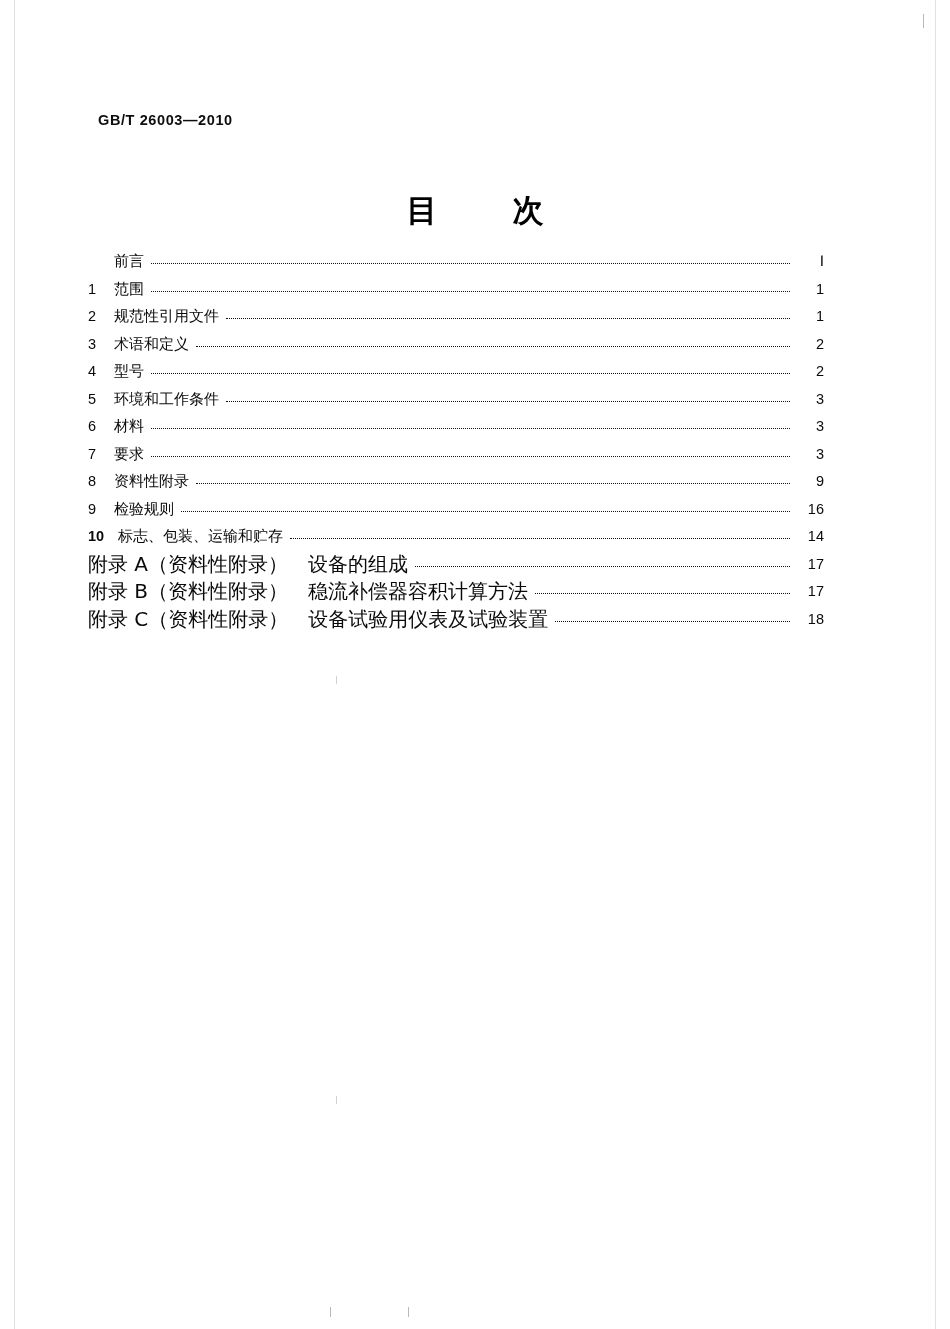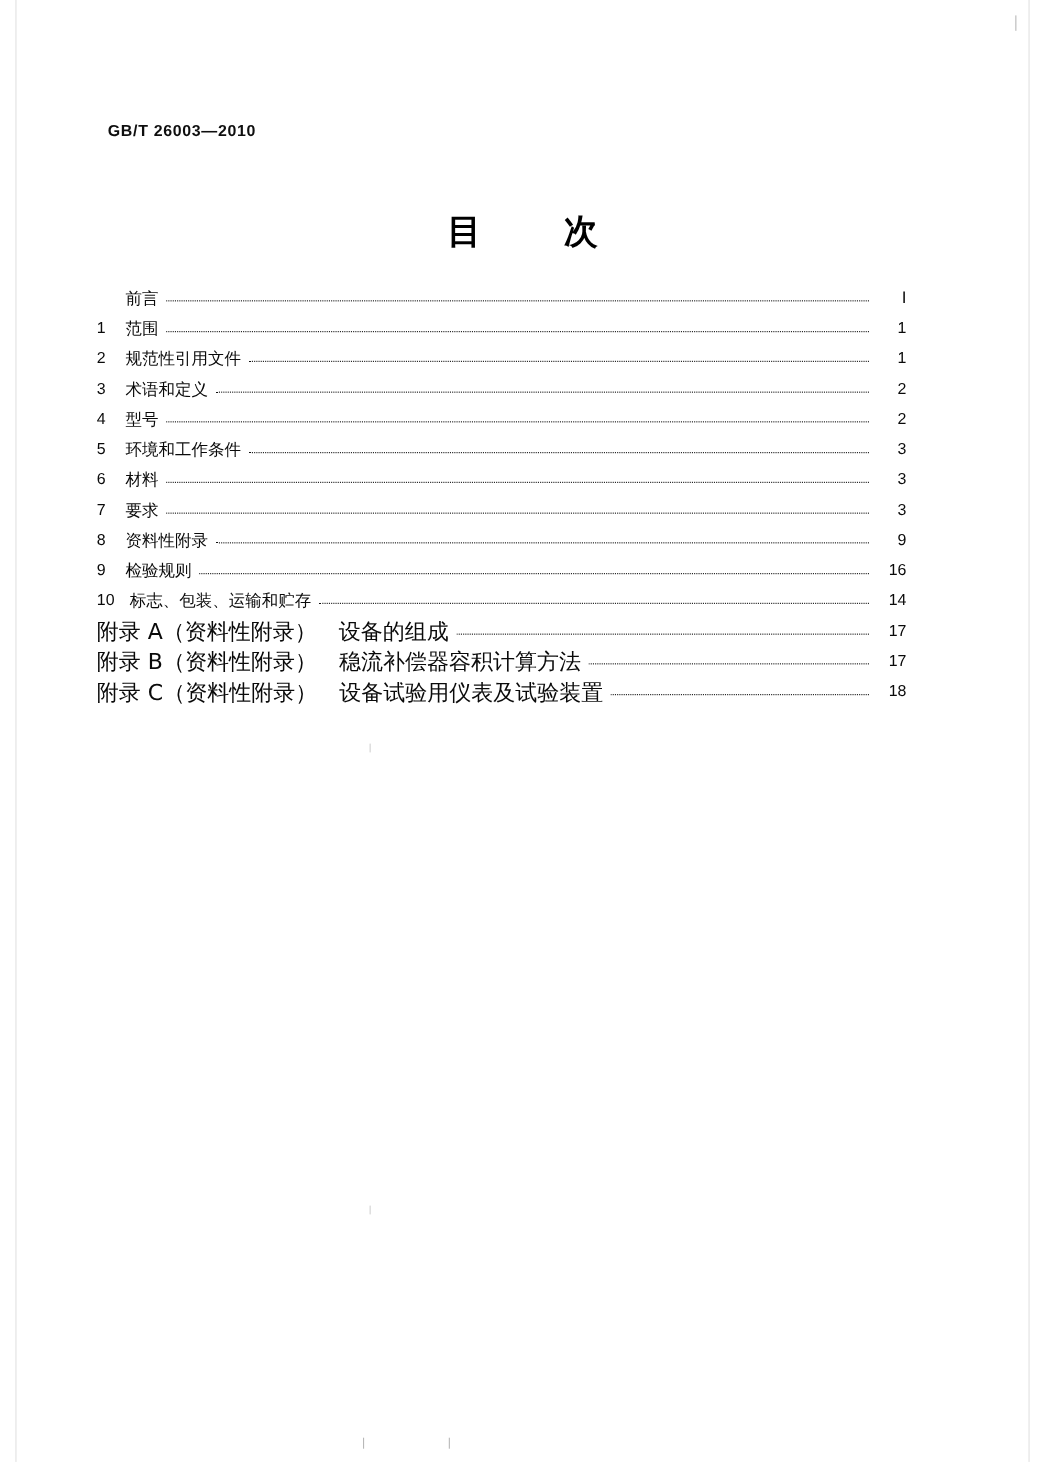--- a/index.html
+++ b/index.html
@@ -55,42 +55,42 @@
     font-size: 31px;
     font-weight: 700;
     letter-spacing: 22px;
     color: #000;
     text-indent: 22px;
   }
 
   .toc {
     position: absolute;
     left: 88px;
-    top: 262px;
+    top: 252px;
     width: 736px;
   }
 
   .toc-row {
     display: flex;
     align-items: flex-end;
     font-size: 15px;
     color: #0a0a0a;
     margin-bottom: 8.5px;
     line-height: 19px;
     white-space: nowrap;
   }
 
   .toc-num {
     display: inline-block;
     width: 26px;
     flex: 0 0 auto;
     font-family: "Liberation Sans", sans-serif;
     font-size: 14.5px;
   }
-  .toc-num.wide { width: 30px; }
+  .toc-num.wide { width: 30px; font-weight: bold; }
 
   .toc-label {
     flex: 0 0 auto;
     font-family: "DejaVu Sans", sans-serif;
     font-size: 15px;
     padding-right: 7px;
   }
 
   .toc-label.appendix {
     font-size: 20px;

